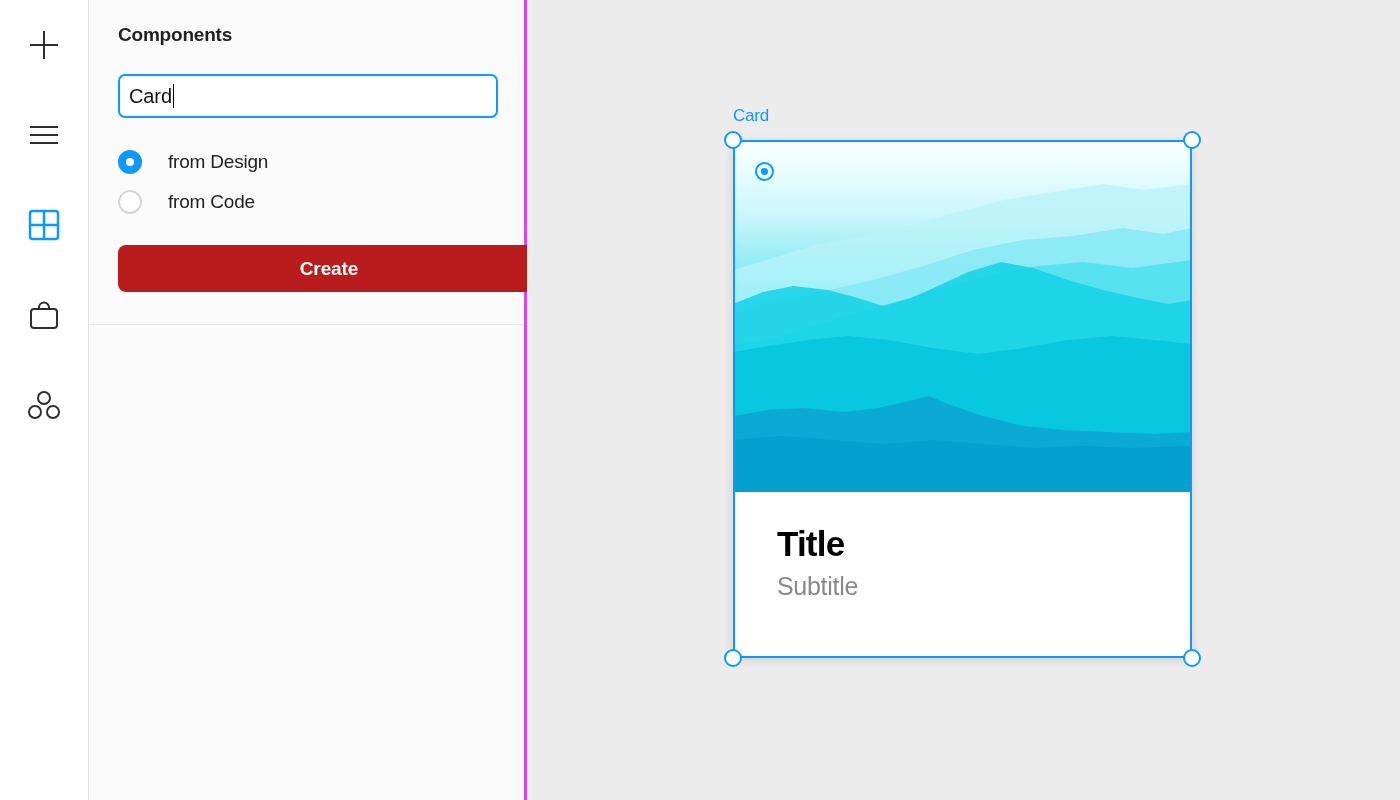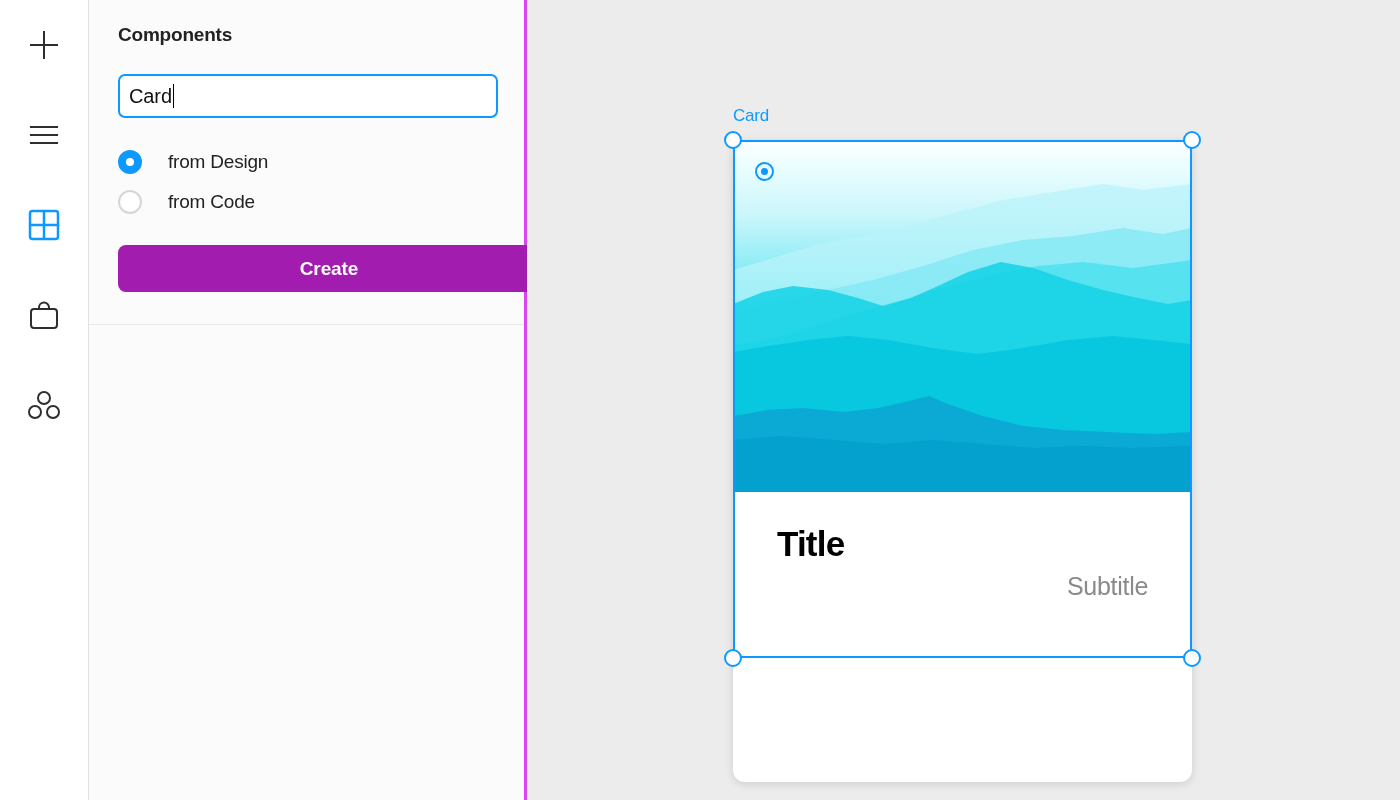--- a/index.html
+++ b/index.html
@@ -136,21 +136,21 @@
     letter-spacing: -0.2px;
   }
   .create-btn {
     position: absolute;
     left: 29px;
     top: 245px;
     width: 422px;
     height: 47px;
     border: none;
     border-radius: 8px;
-    background: #a21caf;
+    background: #b91c1c;
     color: #ffffff;
     font-family: "Liberation Sans", sans-serif;
     font-size: 19px;
     font-weight: bold;
     letter-spacing: -0.1px;
     cursor: pointer;
   }
 
   
   .canvas {
@@ -169,21 +169,21 @@
     color: #0d99ff;
     letter-spacing: -0.2px;
     white-space: nowrap;
   }
 
   .card-wrap {
     position: absolute;
     left: 206px;
     top: 140px;
     width: 459px;
-    height: 642px;
+    height: 518px;
   }
   .card {
     position: absolute;
     inset: 0;
     background: #ffffff;
     border-radius: 12px;
     overflow: hidden;
     box-shadow: 0 2px 10px rgba(0,0,0,0.13);
   }
   .card-media {
@@ -240,21 +240,20 @@
     color: #000000;
     letter-spacing: -0.8px;
     line-height: 1.05;
   }
   .card-subtitle {
     margin-top: 10px;
     font-size: 25px;
     color: #8a8a8a;
     letter-spacing: -0.3px;
     line-height: 1.05;
-    text-align: right;
   }
 
   
   .sel-box {
     position: absolute;
     left: 0;
     top: 0;
     width: 459px;
     height: 518px;
     border: 2px solid #0d99ff;

